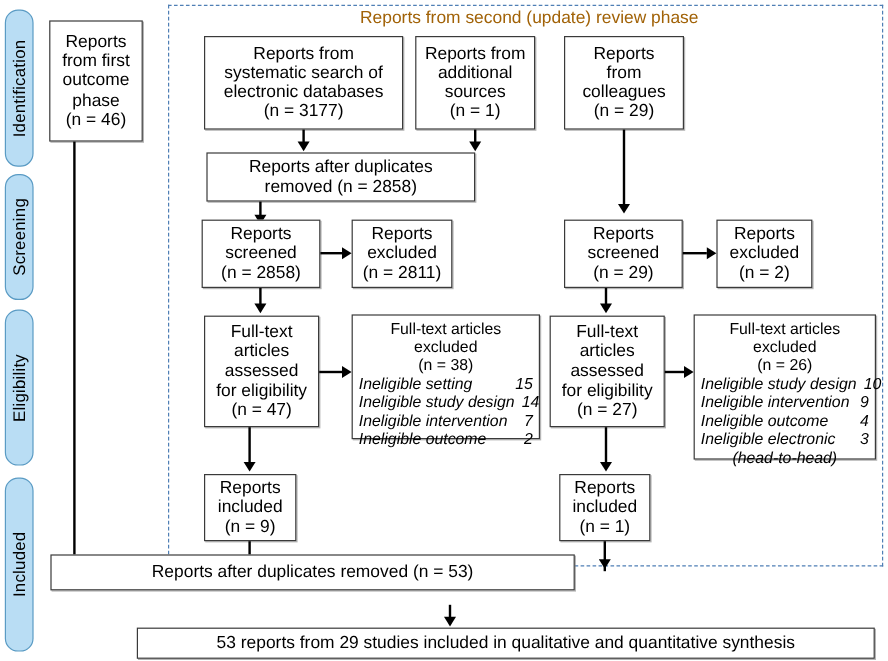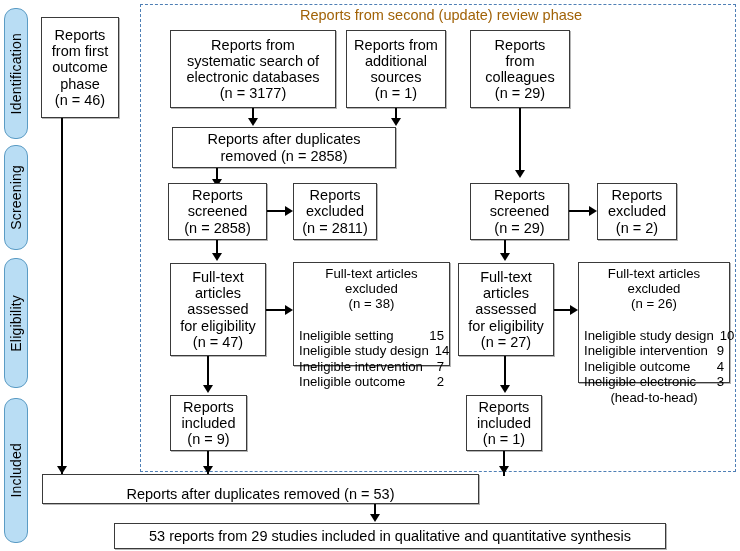--- a/index.html
+++ b/index.html
@@ -75,23 +75,24 @@
     padding: 3px 5px;
   }
   .box .ln { display: block; }
   .excl-head {
     display: block;
     text-align: center;
     font-size: 13.2px;
     line-height: 1.15;
   }
   .excl-list {
-    margin-top: 16px;
+    margin-top: 0;
     font-size: 13.2px;
     line-height: 1.18;
+    font-style: italic;
   }
   .excl-row {
     display: flex;
     justify-content: space-between;
     white-space: nowrap;
   }
   .excl-row .num { padding-left: 6px; }
   .excl-note {
     text-align: center;
     font-size: 13.2px;
@@ -328,23 +329,23 @@
   <div class="box" style="left:466px;top:395px;width:76px;height:56px;">
     <div>
       <span class="ln">Reports</span>
       <span class="ln">included</span>
       <span class="ln">(n = 1)</span>
     </div>
   </div>
   <div class="vline" style="left:503px;top:451px;height:25px;"></div>
   <div class="arrow-down" style="left:499px;top:466px;"></div>
 
-  <div class="box" style="left:42px;top:474px;width:437px;height:30px;align-items:flex-end;">
+  <div class="box" style="left:42px;top:462px;width:437px;height:30px;">
     <span>Reports after duplicates removed (n = 53)</span>
   </div>
   <div class="vline" style="left:374px;top:504px;height:12px;"></div>
   <div class="arrow-down" style="left:370px;top:514px;"></div>
 
-  <div class="box" style="left:114px;top:523px;width:552px;height:26px;text-align:center;">
+  <div class="box" style="left:114px;top:523px;width:615px;height:26px;text-align:center;">
     <span>53 reports from 29 studies included in qualitative and quantitative synthesis</span>
   </div>
 
 </div>
 
 </body></html>

